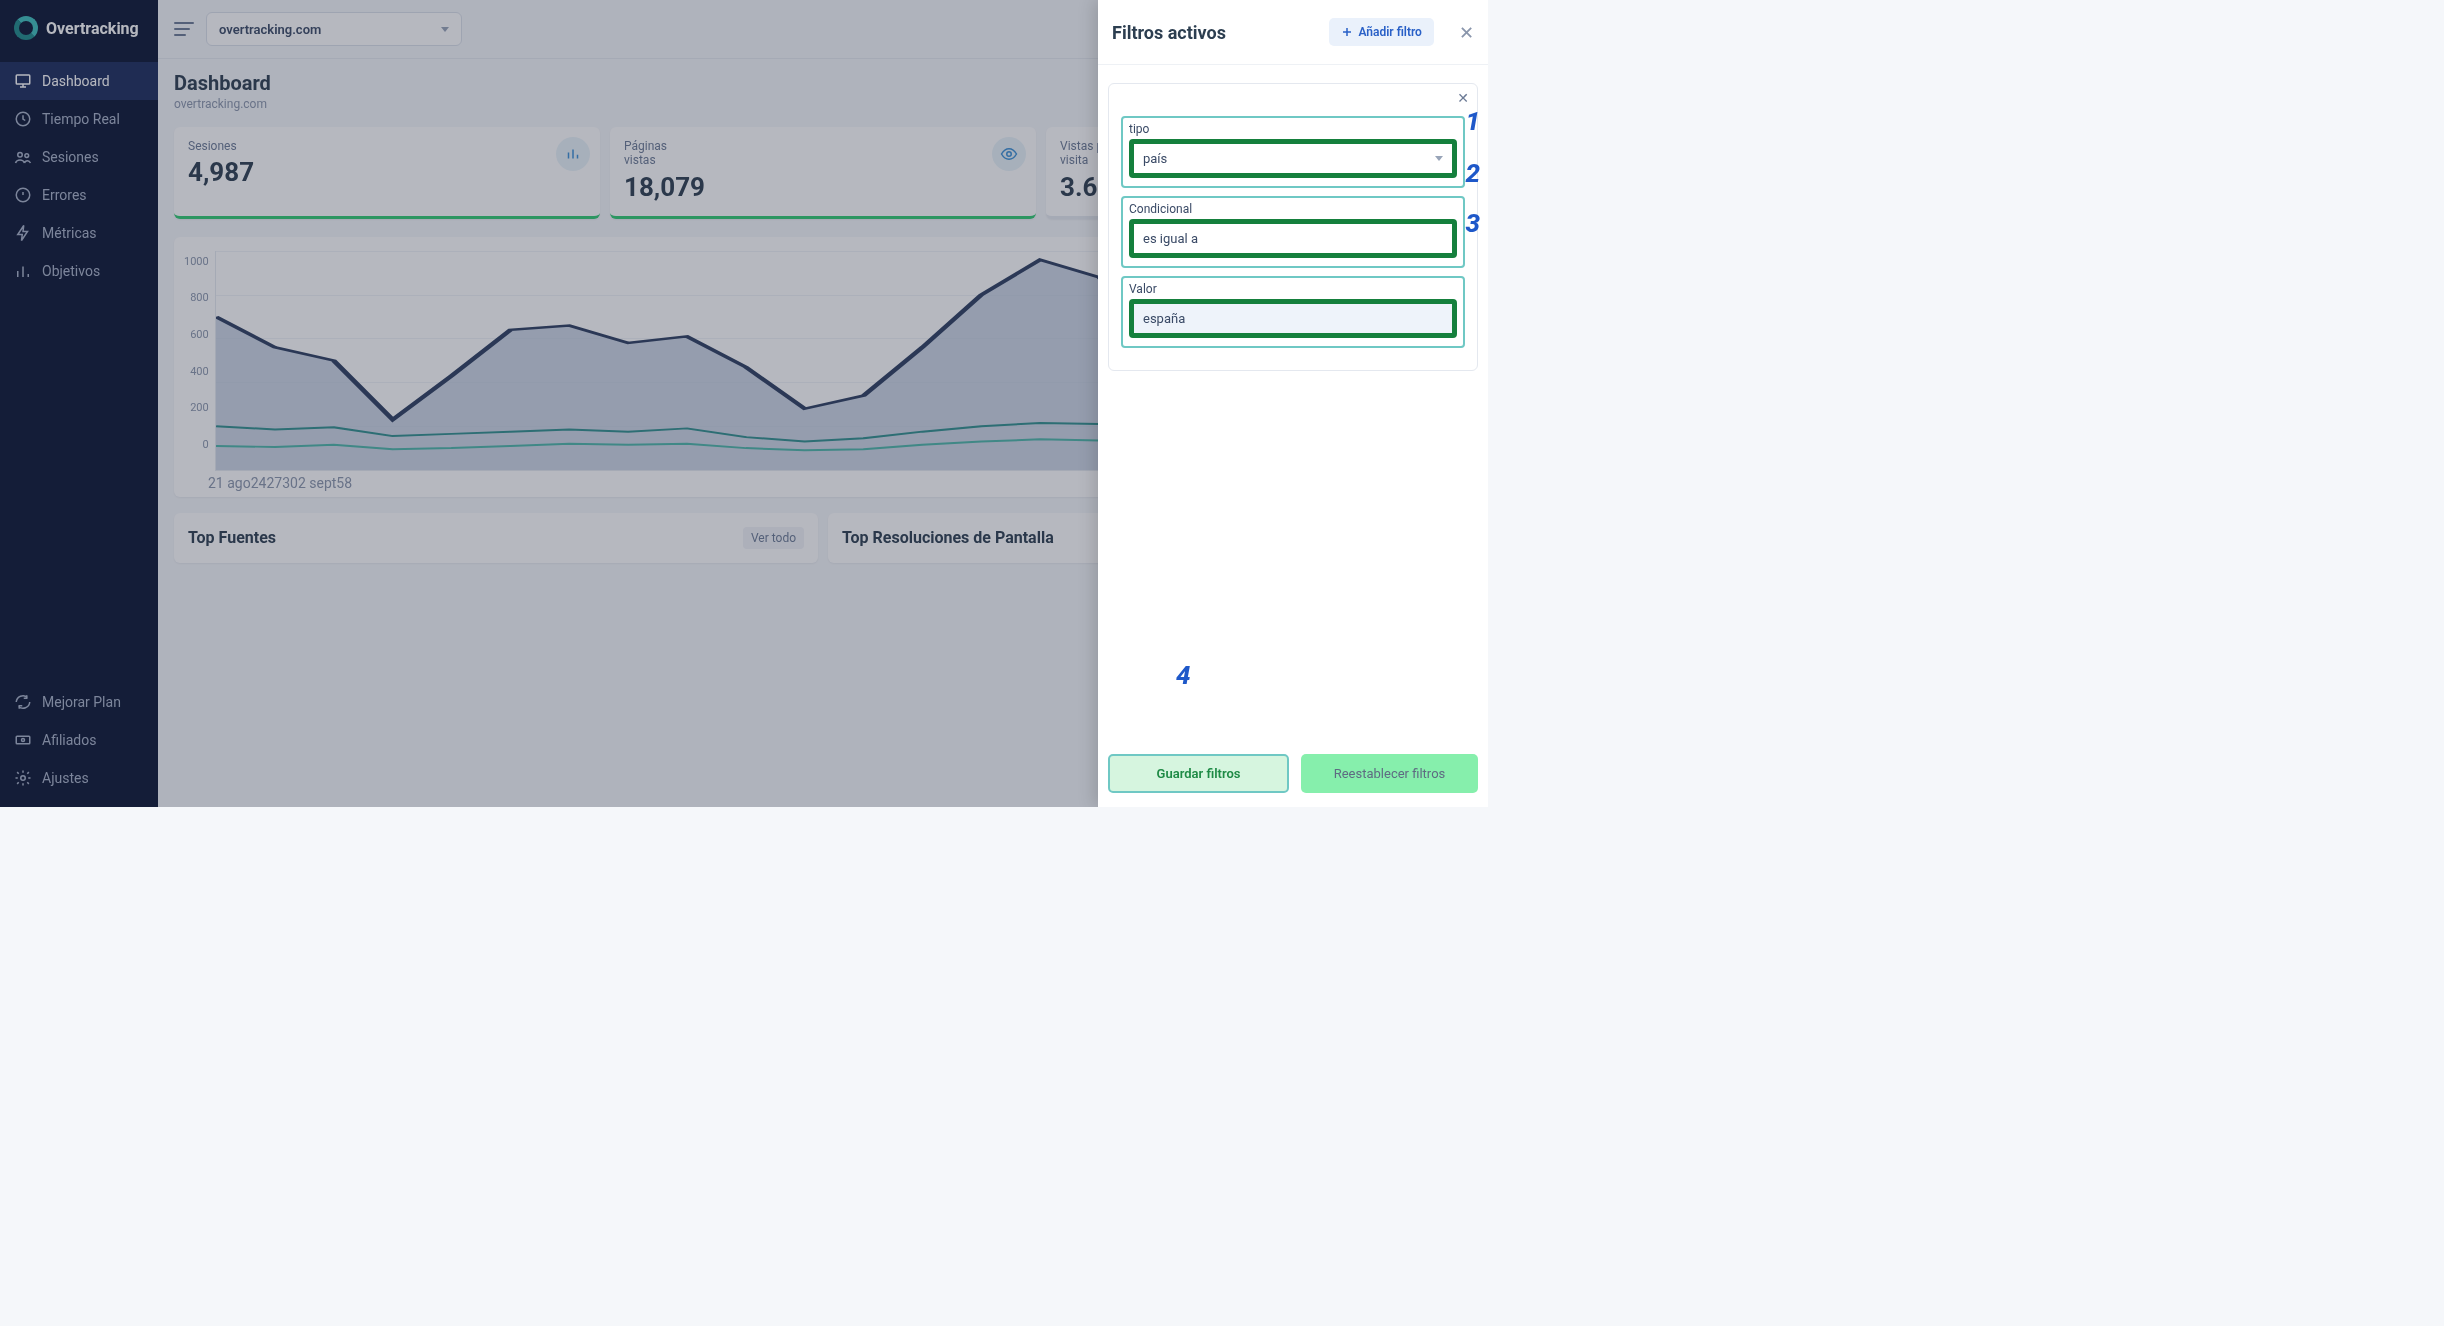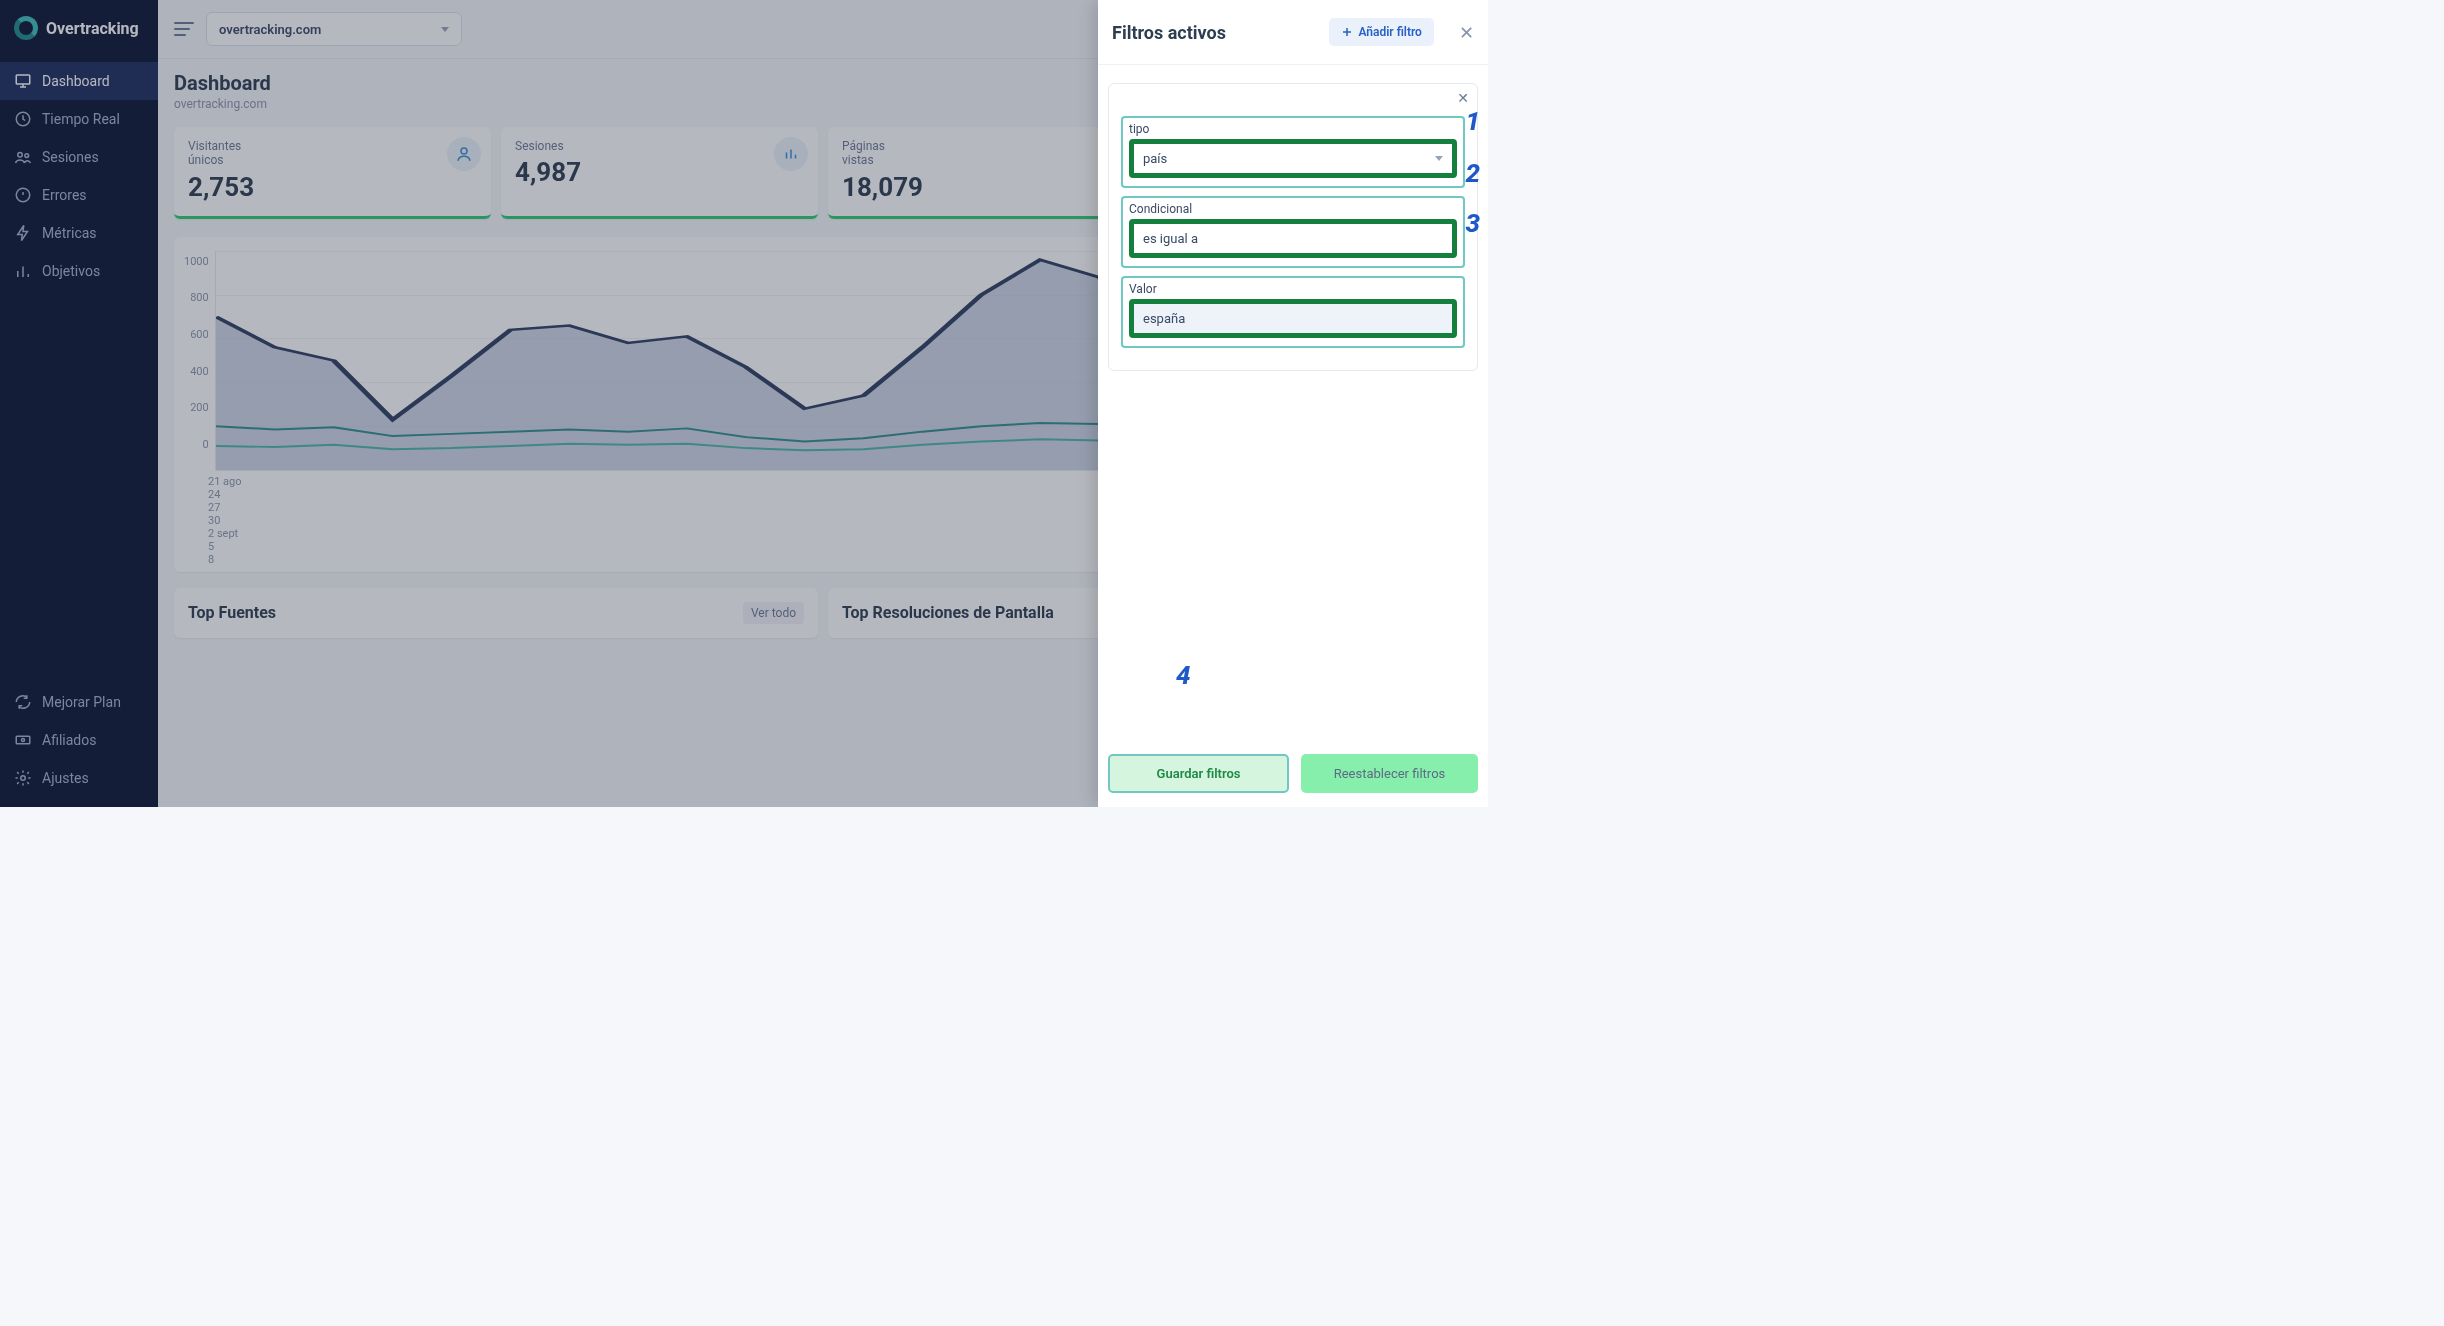--- a/index.html
+++ b/index.html
@@ -123,21 +123,21 @@
 .stat-icon svg{ width:18px; height:18px; }
 
 
 .chart-card { margin:8px 16px 0 16px; background:#fff; border-radius:6px; padding:14px 20px 6px 10px; box-shadow:0 1px 2px rgba(20,30,60,.06);}
 .chart-wrap{ display:flex; }
 .y-axis { display:flex; flex-direction:column; justify-content:space-between; padding:4px 6px 20px 0; font-size:11px; color:#8a96ac; text-align:right; height:220px;}
 .chart-plot { flex:1; position:relative; height:220px; border-left:1px solid #e6eaf0; border-bottom:1px solid #e6eaf0; }
 .grid-line { position:absolute; left:0; right:0; height:1px; background:#f0f3f7; }
 .gl1{top:0%} .gl2{top:20%} .gl3{top:40%} .gl4{top:60%} .gl5{top:80%}
 svg.area{ position:absolute; left:0; top:0; width:100%; height:100%; }
-.x-axis { display:flex; font-size:11px; color:#8a96ac; padding:4px 0 0 24px;flex-direction:column;}
+.x-axis { display:flex; font-size:14px; color:#8a96ac; padding:4px 0 0 24px;}
 
 
 .bottom-row { display:flex; gap:10px; padding:16px 16px; }
 .bot-card { flex:1; background:#fff; border-radius:6px; padding:14px; box-shadow:0 1px 2px rgba(20,30,60,.06); display:flex; justify-content:space-between; align-items:center; }
 .bot-title { font-size:16px; font-weight:700; color:#2c3e50; }
 .see-all { font-size:12px; padding:4px 8px; border-radius:4px; color:#6b7a95; background:#f1f3f7; cursor:pointer; }
 
 
 .dim {
   position:absolute; left:0; top:0; right:0; bottom:0;
@@ -336,30 +336,20 @@
 
   <div class="page-head">
     <div>
       <div class="page-title">Dashboard</div>
       <div class="page-sub">overtracking.com</div>
     </div>
     <div class="date-btn">2024-08-22 - 2024-0...</div>
   </div>
 
   <div class="stat-row">
-    <div class="stat-card accent">
-      <div class="stat-icon">
-        <svg viewBox="0 0 24 24" stroke="#3a8fd6" stroke-width="2" fill="none">
-            <circle cx="12" cy="8" r="4"></circle>
-            <path d="M4 21c1-5 6-6 8-6s7 1 8 6"></path>
-          </svg>
-      </div>
-      <div class="stat-label">Visitantes únicos</div>
-      <div class="stat-value">2,753</div>
-    </div>
     <div class="stat-card accent">
       <div class="stat-icon">
         <svg viewBox="0 0 24 24" stroke="#3a8fd6" stroke-width="2" fill="none">
             <path d="M6 18V10M12 18V6M18 18v-5"></path>
           </svg>
       </div>
       <div class="stat-label">Sesiones</div>
       <div class="stat-value">4,987</div>
     </div>
     <div class="stat-card accent">

